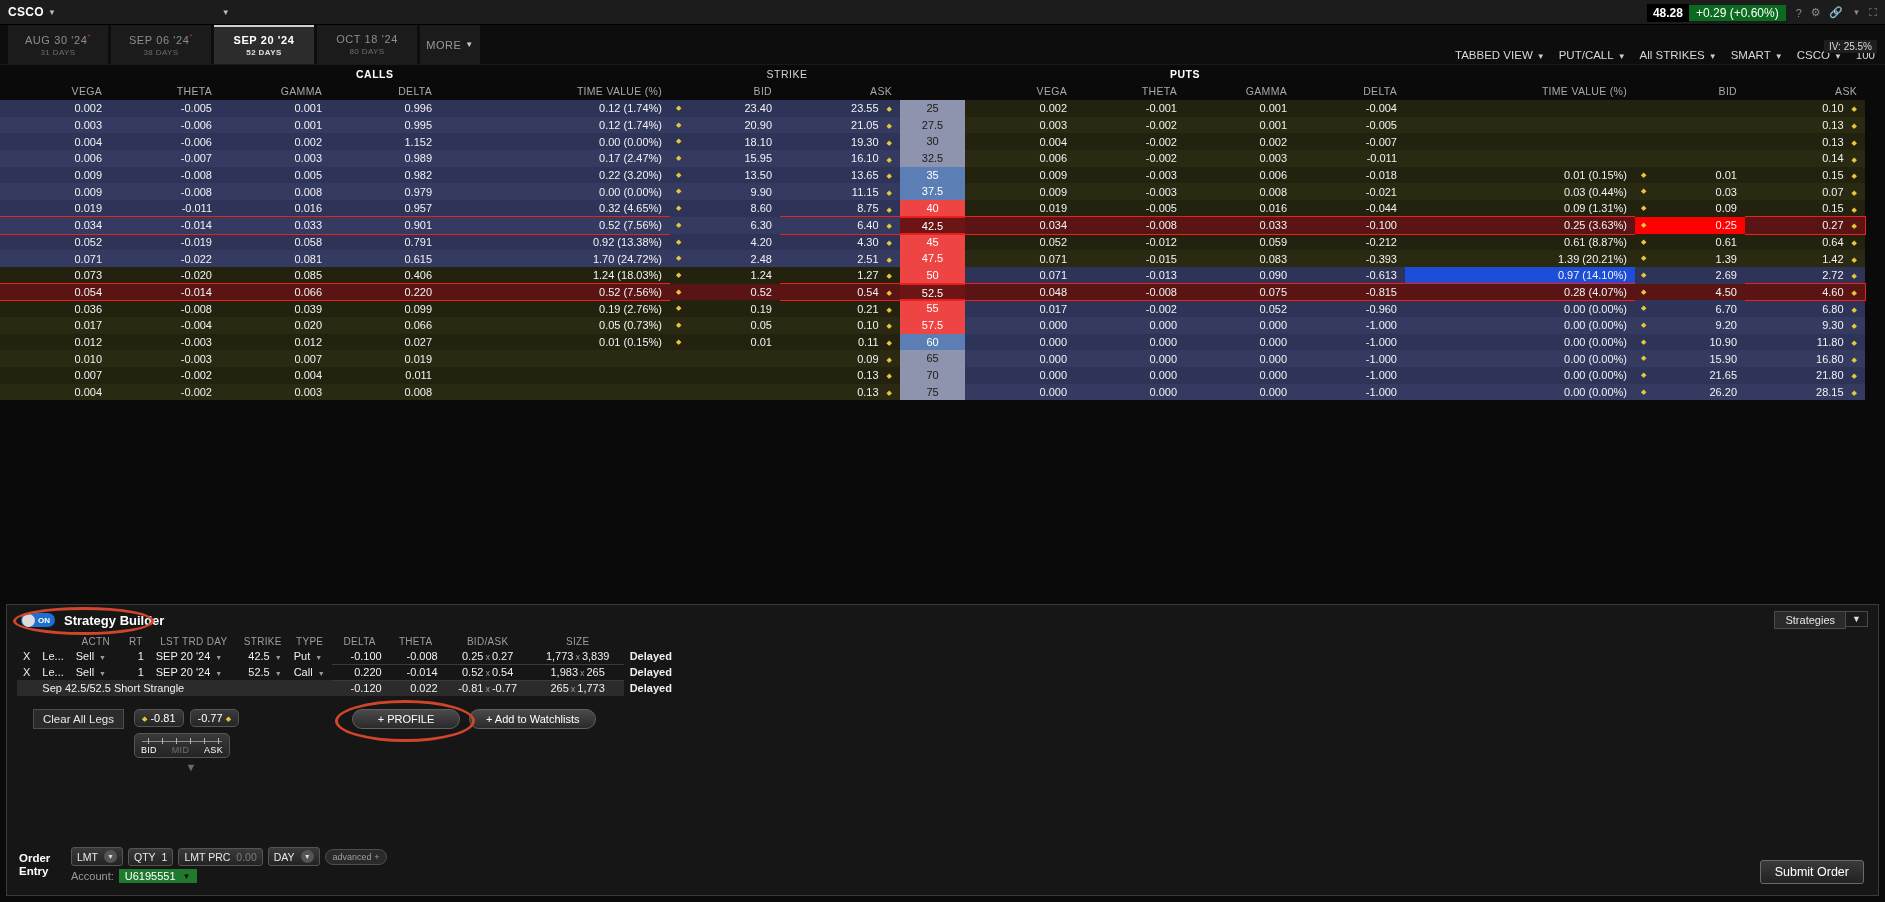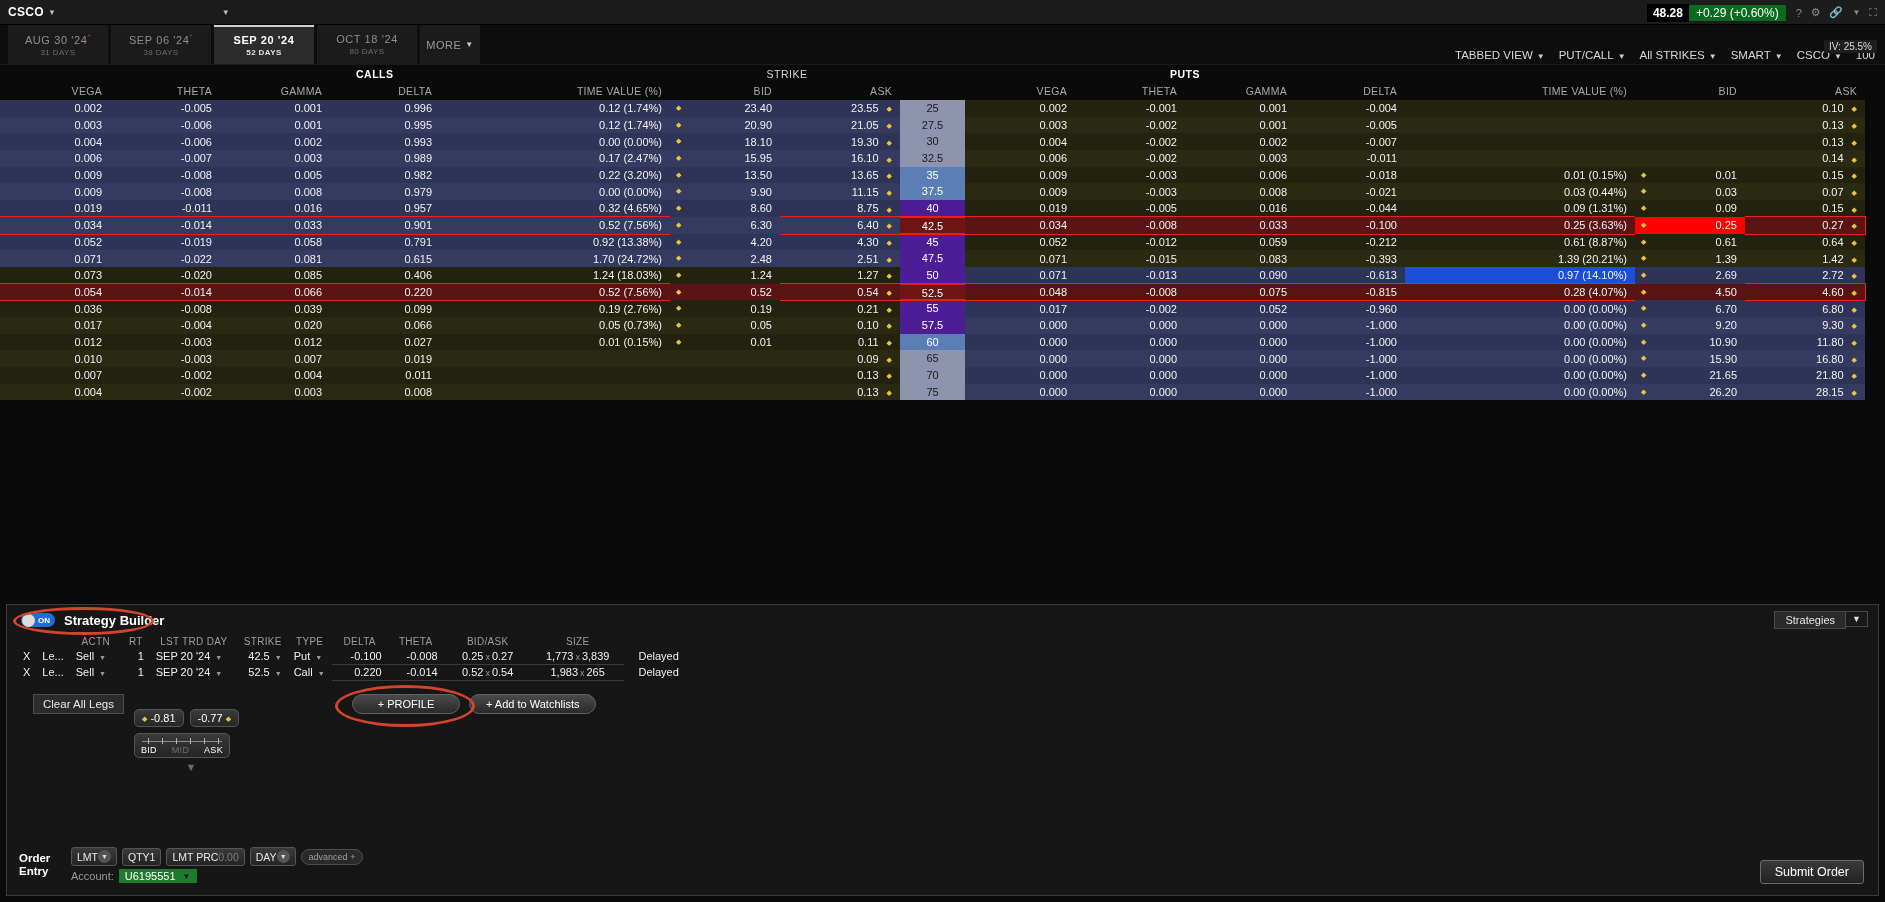--- a/index.html
+++ b/index.html
@@ -68,21 +68,21 @@
   .c-strike { width:65px; text-align:center; padding:0 !important; }
 
   tr.row-call td { background:#2e3358; }
   tr.row-call.alt td { background:#353a60; }
   tr.row-call.otm td { background:#22220e; }
   tr.row-call.otm.alt td { background:#2a2a12; }
 
   .sk { display:block; height:16.7px; line-height:16.7px; text-align:center;
         font-size:11px; color:#fff; font-weight:normal; }
   .sk.grey { background:#8e94ad; color:#1b1b1b; }
-  .sk.blue { background:#4c1d95; color:#fff; }
+  .sk.blue { background:#ef4444; color:#fff; }
   .sk.lblue{ background:#5b7fb5; color:#fff; }
   .sk.red  { background:#6d1414; color:#fff; border-top:1px solid #e02020; border-bottom:1px solid #e02020; }
 
   tr.hl td { background:#5a1414 !important; }
   tr.hl { outline:1px solid #ef1f1f; }
   td.flash { background:#ff0000 !important; color:#fff; }
   .dia { color:#e7c63b; font-size:7px; vertical-align:middle; }
   .bid-cell { position:relative; }
   .bid-cell .dia { position:absolute; left:6px; top:4px; }
   .ask-cell .dia { margin-left:5px; }
@@ -115,21 +115,21 @@
   .lg-leg   { width:30px; color:#bdbdbd; }
   .lg-actn  { width:52px; }
   .lg-rt    { width:28px; text-align:right; }
   .lg-day   { width:88px; }
   .lg-strike{ width:46px; text-align:right; }
   .lg-type  { width:44px; }
   .lg-delta { width:56px; text-align:right; }
   .lg-theta { width:56px; text-align:right; }
   .lg-ba    { width:88px; text-align:center; }
   .lg-size  { width:92px; text-align:center; }
-  .lg-dly   { width:70px; text-align:center; color:#ddd; }
+  .lg-dly   { width:70px; text-align:left; color:#ddd;font-weight:bold; }
   .mini-caret { color:#9a9a9a; font-size:7px; margin-left:5px; }
   .xmul { color:#9b9b9b; font-size:9px; margin:0 2px; }
   tr.total-row td { background:#2b2b2b; }
   tr.total-row td.lg-dly { background:transparent; }
   .strat-name { color:#fff; font-size:11px; }
 
   
   .sb-actions { position:relative; height:34px; margin-top:8px; }
   .btn-flat { background:#2b2b2b; border:1px solid #4d4d4d; color:#e8e8e8;
               font-size:11.5px; padding:3px 9px; cursor:pointer; }
@@ -155,21 +155,21 @@
   .down-arrow { text-align:center; color:#6a6a6a; font-size:11px; margin-top:3px; margin-left:-6px; }
 
   
   .order-entry { position:absolute; left:6px; bottom:6px; height:48px; display:flex; align-items:center; }
   .oe-label { color:#fff; font-weight:bold; font-size:11.5px; line-height:13px; width:48px;
               margin-left:6px; text-align:left; }
   .oe-rows { display:flex; flex-direction:column; gap:3px; margin-left:4px; }
   .oe-row { display:flex; align-items:center; gap:5px; }
   .oe-field { background:linear-gradient(#3a3a3a,#232323); border:1px solid #555; border-radius:3px;
               color:#e9e9e9; font-size:10.5px; padding:2px 5px; display:flex; align-items:center;
-              cursor:pointer; }
+              gap:6px; cursor:pointer; }
   .oe-dd { width:13px; height:13px; border-radius:50%; background:#555; color:#ddd;
            font-size:7px; display:inline-flex; align-items:center; justify-content:center; }
   .oe-muted { color:#7c7c7c; }
   .adv { background:#2a2a2a; border:1px solid #4d4d4d; border-radius:9px; color:#9e9e9e;
          font-size:9px; padding:2px 7px; cursor:pointer; }
   .acct-lbl { color:#9a9a9a; font-size:11px; }
   .acct-val { background:#1f7a2e; color:#fff; font-size:11px; padding:1px 6px;
               display:inline-flex; align-items:center; gap:7px; cursor:pointer; }
   .acct-caret { color:#0d0d0d; font-size:8px; }
   .submit-btn { position:absolute; right:14px; bottom:11px; background:linear-gradient(#3a3a3a,#222);
@@ -297,21 +297,21 @@
             <td class="c-gamma num" style="background: rgb(42, 42, 18);">0.001</td>
             <td class="c-delta num" style="background: rgb(42, 42, 18);">-0.005</td>
             <td class="c-tv num" style="background: rgb(42, 42, 18);"></td>
             <td class="c-bid num bid-cell" style="background: rgb(42, 42, 18);"></td>
             <td class="c-ask num ask-cell" style="background: rgb(42, 42, 18);">0.13 <span class="dia">◆</span></td>
           </tr>
           <tr class="row-call">
             <td class="c-vega num">0.004</td>
             <td class="c-theta num">-0.006</td>
             <td class="c-gamma num">0.002</td>
-            <td class="c-delta num">0.993</td>
+            <td class="c-delta num">1.152</td>
             <td class="c-tv num">0.00 (0.00%)</td>
             <td class="c-bid num bid-cell"><span class="dia">◆</span> 18.10</td>
             <td class="c-ask num ask-cell">19.30 <span class="dia">◆</span></td>
             <td class="c-strike">
               <span class="sk grey">30</span>
             </td>
             <td class="c-vega num" style="background: rgb(34, 34, 14);">0.004</td>
             <td class="c-theta num" style="background: rgb(34, 34, 14);">-0.002</td>
             <td class="c-gamma num" style="background: rgb(34, 34, 14);">0.002</td>
             <td class="c-delta num" style="background: rgb(34, 34, 14);">-0.007</td>
@@ -659,20 +659,29 @@
             <td class="lg-leg">Le...</td>
             <td class="lg-actn">Sell<span class="mini-caret">▼</span></td>
             <td class="lg-rt">1</td>
             <td class="lg-day">SEP 20 '24<span class="mini-caret">▼</span></td>
             <td class="lg-strike">52.5<span class="mini-caret">▼</span></td>
             <td class="lg-type">Call<span class="mini-caret">▼</span></td>
             <td class="lg-delta" style="border-bottom: 1px solid rgb(59, 59, 59);">0.220</td>
             <td class="lg-theta" style="border-bottom: 1px solid rgb(59, 59, 59);">-0.014</td>
             <td class="lg-ba" style="border-bottom: 1px solid rgb(59, 59, 59);">0.52<span class="xmul">x</span>0.54</td>
             <td class="lg-size" style="border-bottom: 1px solid rgb(59, 59, 59);">1,983<span class="xmul">x</span>265</td>
+            <td class="lg-dly">Delayed</td>
+          </tr>
+          <tr class="total-row">
+            <td class="lg-x"></td>
+            <td colspan="6" class="strat-name">Sep 42.5/52.5 Short Strangle</td>
+            <td class="lg-delta">-0.120</td>
+            <td class="lg-theta">0.022</td>
+            <td class="lg-ba">-0.81<span class="xmul">x</span>-0.77</td>
+            <td class="lg-size">265<span class="xmul">x</span>1,773</td>
             <td class="lg-dly">Delayed</td>
           </tr>
         </tbody>
     </table>
 
     <div class="sb-actions">
       <button class="btn-flat clear-legs">Clear All Legs</button>
       <button class="btn-pill profile-btn">+ PROFILE</button>
       <button class="btn-pill watch-btn">+ Add to Watchlists</button>
       <div class="ellipse-ann" style="left:328px; top:-4px; width:140px; height:42px;"></div>

